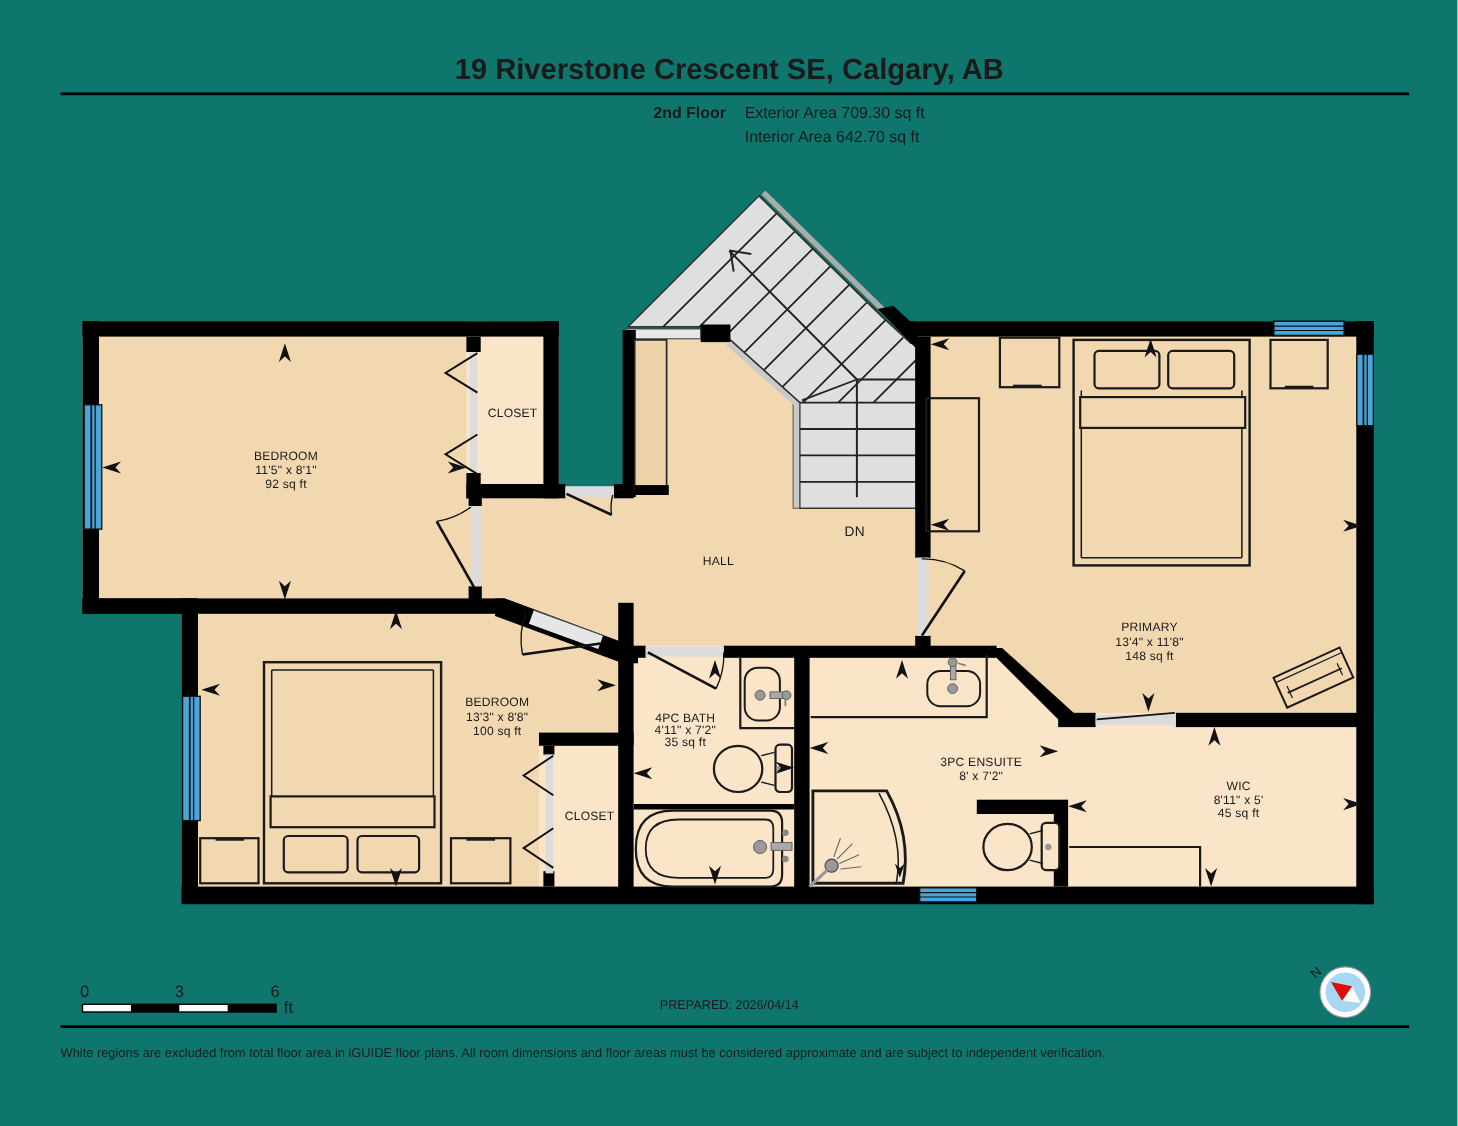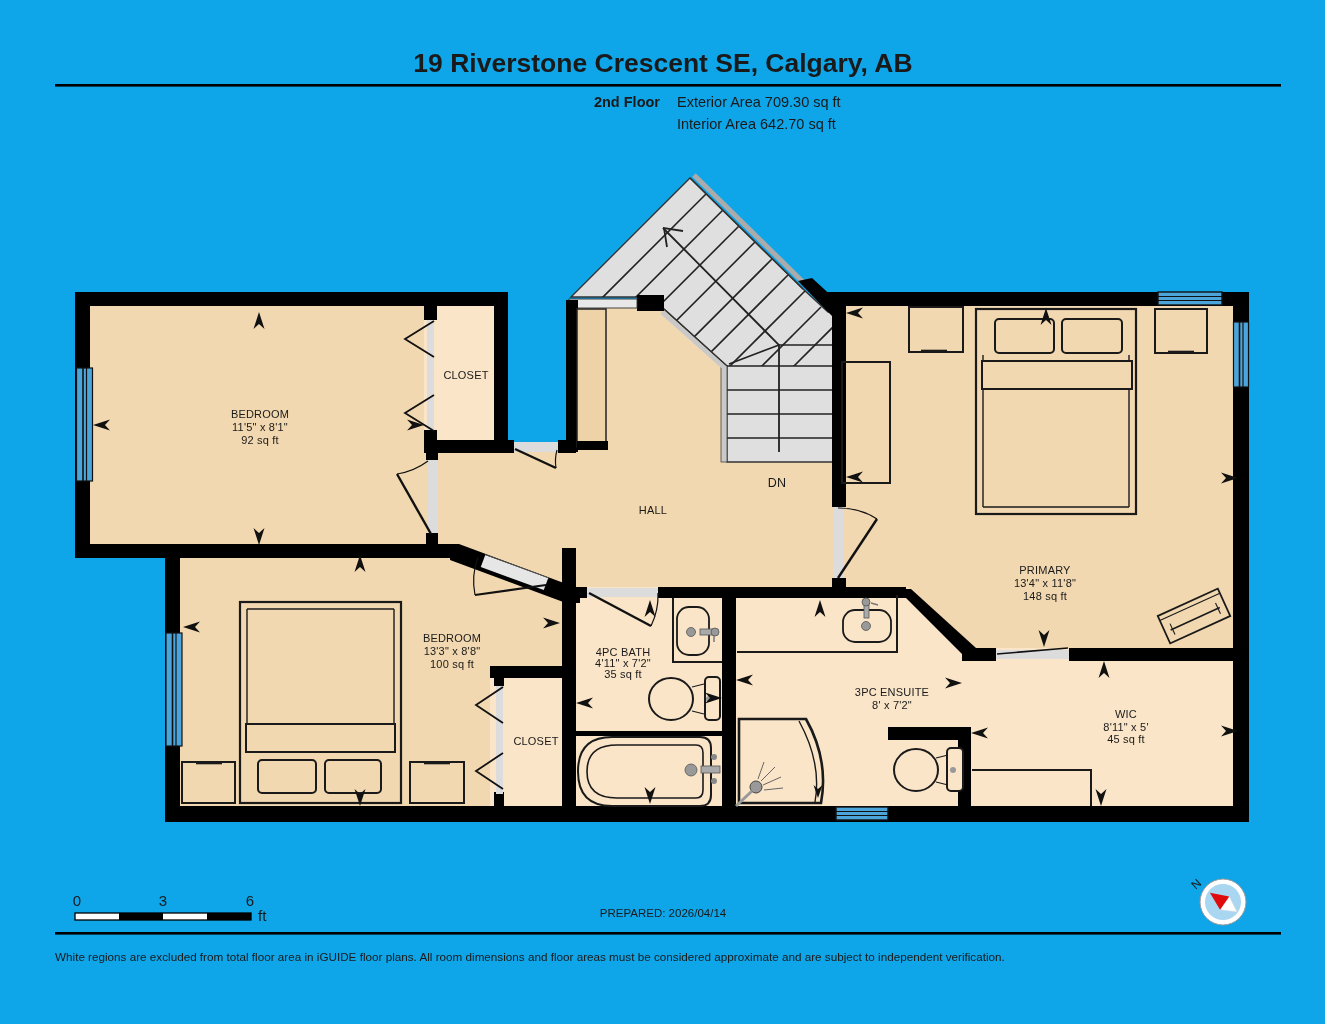--- a/index.html
+++ b/index.html
@@ -1,16 +1,16 @@
 <!DOCTYPE html>
 <html><head>
 <meta charset="utf-8">
 <style>
   html,body{margin:0;padding:0;background:#fff;}
-  #page{position:relative;width:1325px;height:1024px;background:#0ea5e9;font-family:"Liberation Sans", sans-serif;}
+  #page{position:relative;width:1325px;height:1024px;background:#0f766e;font-family:"Liberation Sans", sans-serif;}
   svg{position:absolute;left:0;top:0;}
   text{font-family:"Liberation Sans", sans-serif;fill:#1a1a1a;}
 </style>
 </head>
 <body>
 <div id="page">
 <svg width="1325" height="1024" viewBox="0 0 1325 1024">
 
 <text x="663" y="72" font-size="26.5" font-weight="bold" text-anchor="middle">19 Riverstone Crescent SE, Calgary, AB</text>
 

